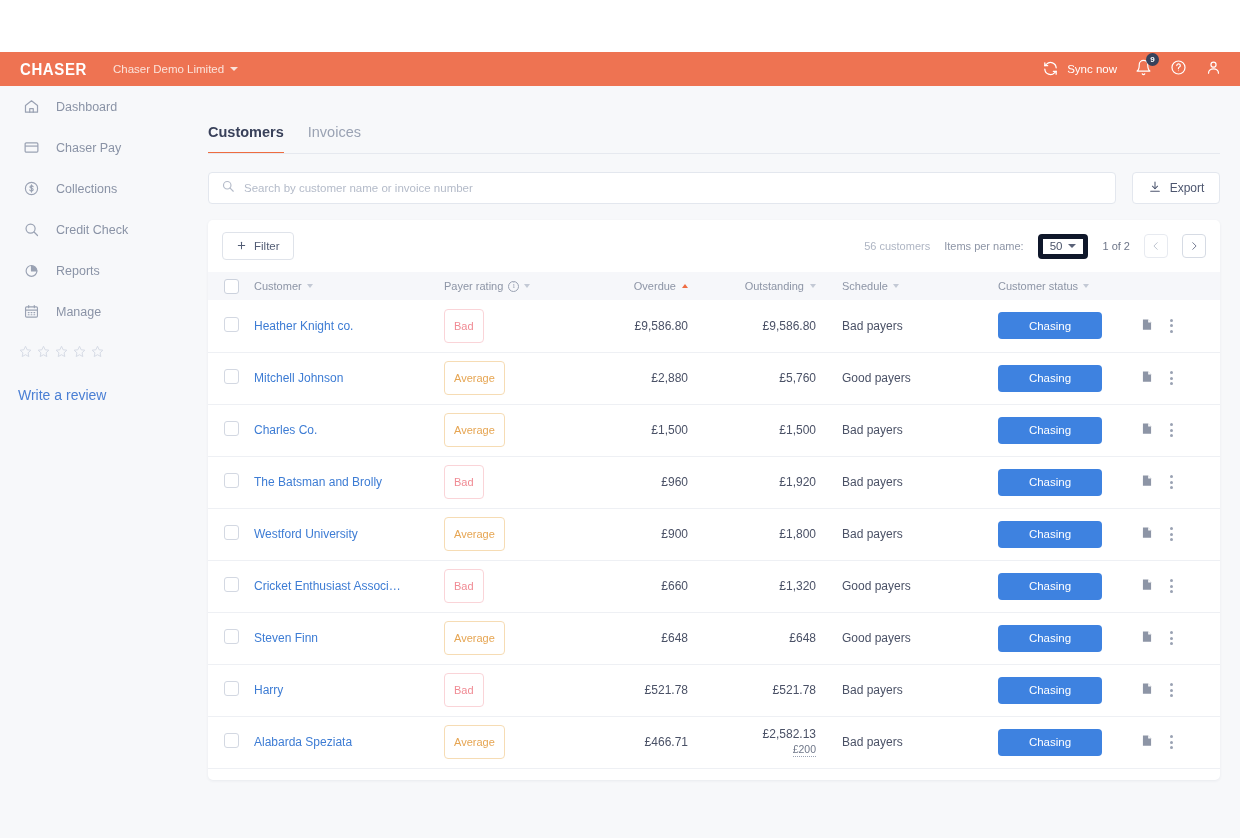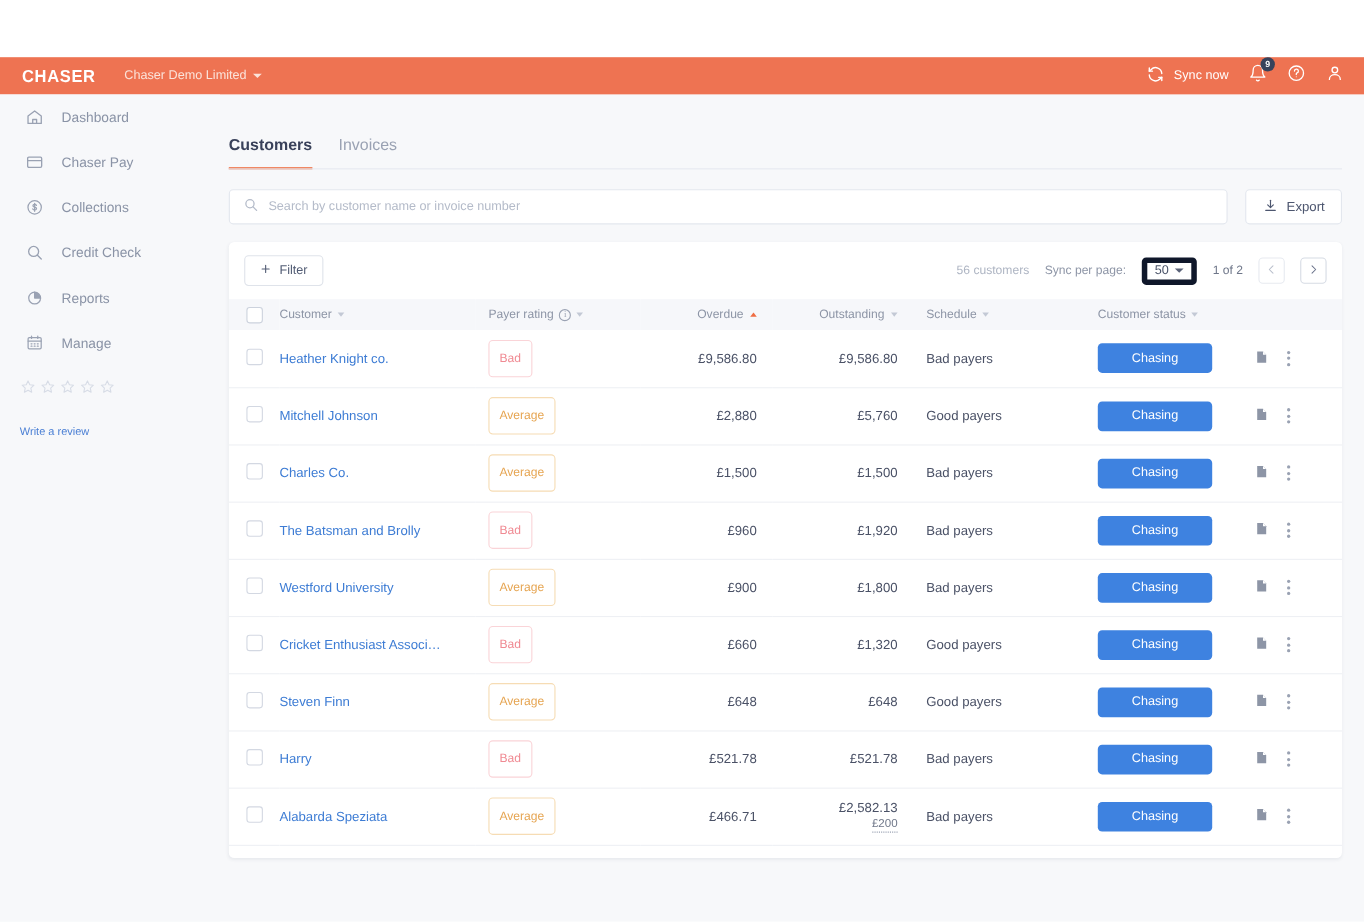--- a/index.html
+++ b/index.html
@@ -51,21 +51,21 @@
   }
   .nav-item {
     display:flex; align-items:center; gap:16px; height:41px; padding-left:22px;
     color:#8a93a6; font-size:12.5px; cursor:pointer;
   }
   .nav-item.active { color:#39415a; font-weight:700; }
   .nav-item .ico { width:18px; height:18px; display:flex; align-items:center; justify-content:center; }
   .nav-item svg { display:block; }
   .review-block { margin-top:12px; padding-left:18px; }
   .stars { display:flex; gap:3px; margin-bottom:3px; }
-  .review-link { color:#4a7fd4; font-size:10px; cursor:pointer;margin-top:28px; }
+  .review-link { color:#4a7fd4; font-size:14px; cursor:pointer;margin-top:28px; }
 
   
   .main { position:absolute; left:200px; top:0; width:1040px; height:752px; }
 
   .tabs { display:flex; gap:24px; padding-left:8px; margin-top:38px; position:relative; }
   .tab {
     font-size:14.5px; color:#9aa2b3; padding-bottom:14px; cursor:pointer;
     position:relative;
   }
   .tab.active { color:#39415a; font-weight:700; }
@@ -366,21 +366,21 @@
               <svg width="11" height="11" viewBox="0 0 24 24" fill="none" stroke="#525c74" stroke-width="2.2" stroke-linecap="round">
                 <path d="M12 5v14"></path>
                   <path d="M5 12h14"></path>
               </svg>
             </span>
             <span>Filter</span>
           </div>
 
           <div class="toolbar-right">
             <span class="cust-count">56 customers</span>
-            <span class="per-page-label">Sync per page:</span>
+            <span class="per-page-label">Items per name:</span>
             <div class="per-page-select">
               <span>50</span>
               <span class="caret-down" style="border-top-color:#5a6278"></span>
             </div>
             <span class="page-of">1 of 2</span>
             <div class="pg-btn">
               <span>
                 <svg width="10" height="10" viewBox="0 0 24 24" fill="none" stroke="#b9bfcc" stroke-width="2.2" stroke-linecap="round" stroke-linejoin="round">
                     <path d="M15 4 7 12l8 8"></path>
                   </svg>

